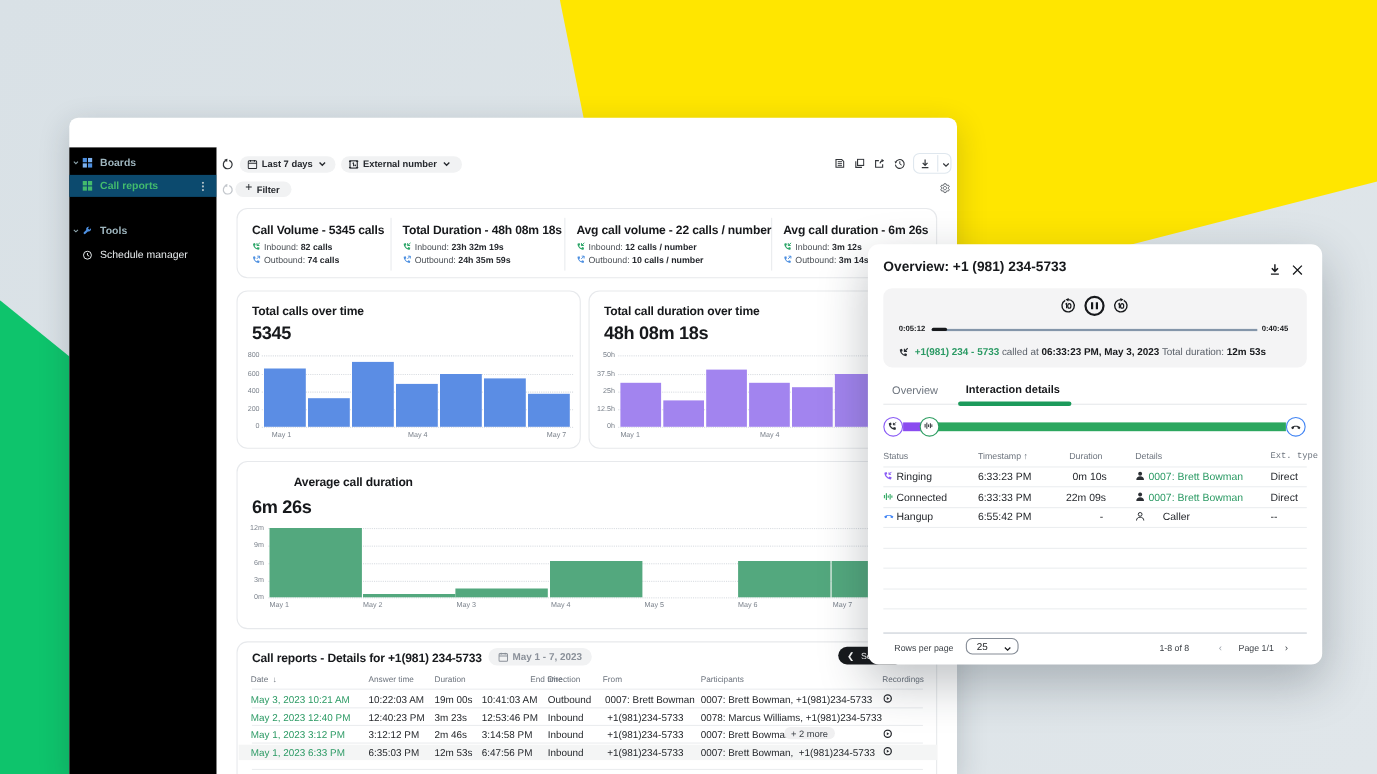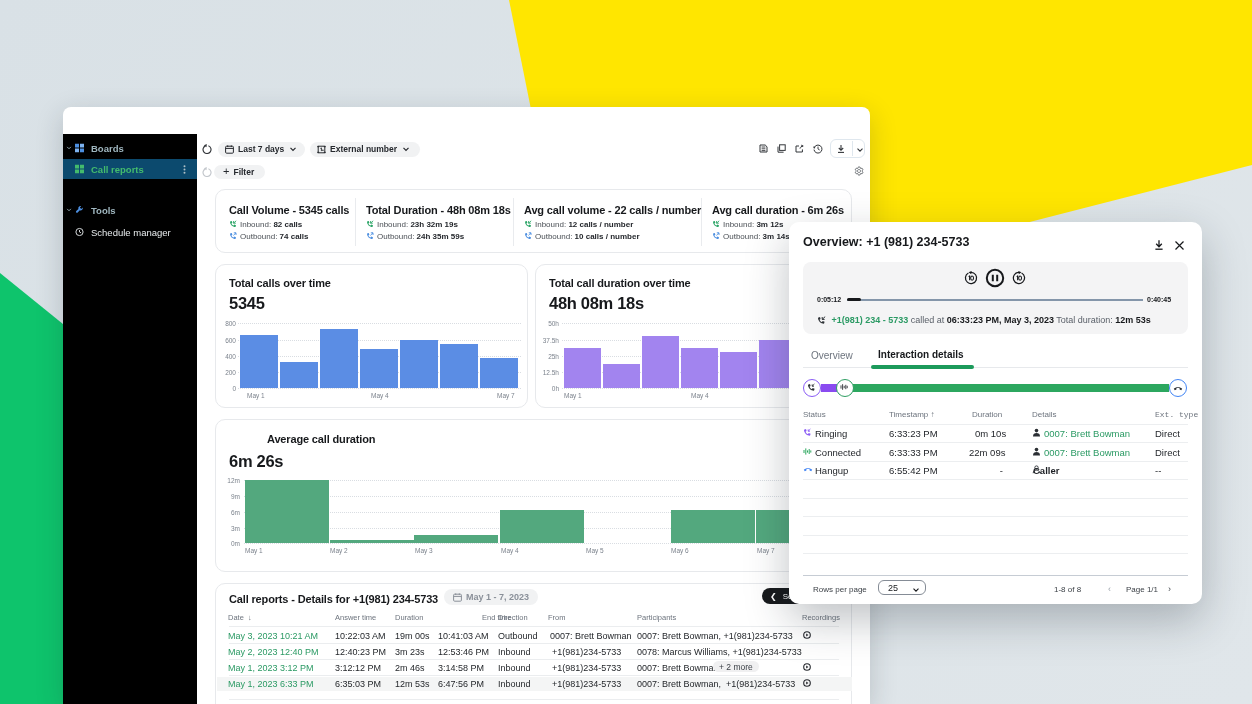--- a/index.html
+++ b/index.html
@@ -495,21 +495,21 @@
     <svg class="abs" style="left:14px; top:244px;" width="10" height="7" viewBox="0 0 10 7">
         <path d="M0.8 3.8 C2 1.6 8 1.6 9.2 3.8 L8.2 5.2 6.6 4.4 6.6 3.2 C5.6 2.8 4.4 2.8 3.4 3.2 L3.4 4.4 1.8 5.2 Z" fill="#4285f4"></path>
       </svg>
     <div class="ptd" style="left:26px; top:243px;">Hangup</div>
     <div class="ptd" style="left:100px; top:243px;">6:55:42 PM</div>
     <div class="ptd" style="left:180px; top:243px; width:34px; text-align:right;">-</div>
     <svg class="abs" style="left:243px; top:243px;" width="9" height="9" viewBox="0 0 9 9">
         <circle cx="4.5" cy="2.6" r="1.7" fill="none" stroke="#2b2f34" stroke-width="0.9"></circle>
         <path d="M1.2 8.2 C1.2 6.2 2.6 5.2 4.5 5.2 C6.4 5.2 7.8 6.2 7.8 8.2" fill="none" stroke="#2b2f34" stroke-width="0.9"></path>
       </svg>
-    <div class="ptd" style="left:244px; top:243px;font-weight:bold;">Caller</div>
+    <div class="ptd" style="left:268px; top:243px;">Caller</div>
     <div class="ptd" style="left:366px; top:243px;">--</div>
     <div class="pline" style="top:257px;"></div>
     <div class="pline" style="top:275.5px;"></div>
     <div class="pline" style="top:294px;"></div>
     <div class="pline" style="top:312.5px;"></div>
     <div class="pline" style="top:331px;"></div>
     <div class="pline" style="top:353px; border-top:1px solid #c6ccd4;"></div>
 
     <div class="abs" style="left:24px; top:363px; font-size:8px; color:#3c4147;">Rows per page</div>
     <div class="abs" style="left:89px; top:358px; width:48px; height:15px; border:1px solid #858c96; border-radius:6px;">

